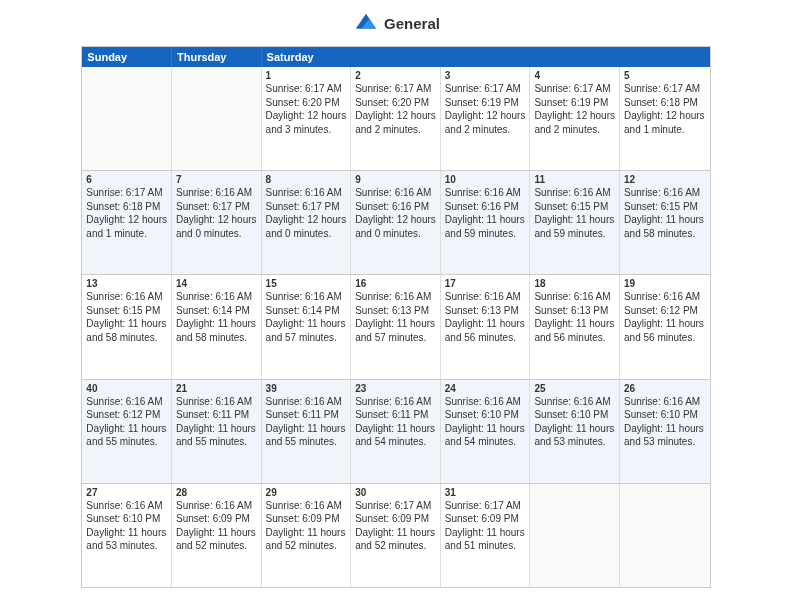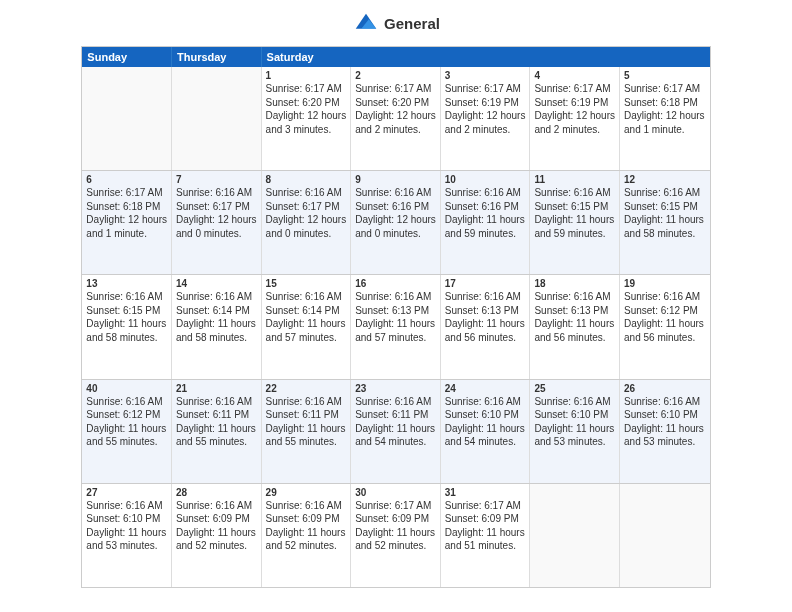--- a/index.html
+++ b/index.html
@@ -280,21 +280,21 @@
 and 55 minutes.</div>
           </div>
           <div class="cal-cell">
             <span class="day-num">21</span>
             <div class="cell-text" style="white-space: pre-line;">Sunrise: 6:16 AM
 Sunset: 6:11 PM
 Daylight: 11 hours
 and 55 minutes.</div>
           </div>
           <div class="cal-cell">
-            <span class="day-num">22</span>
+            <span class="day-num">39</span>
             <div class="cell-text" style="white-space: pre-line;">Sunrise: 6:16 AM
 Sunset: 6:11 PM
 Daylight: 11 hours
 and 55 minutes.</div>
           </div>
           <div class="cal-cell">
             <span class="day-num">23</span>
             <div class="cell-text" style="white-space: pre-line;">Sunrise: 6:16 AM
 Sunset: 6:11 PM
 Daylight: 11 hours

